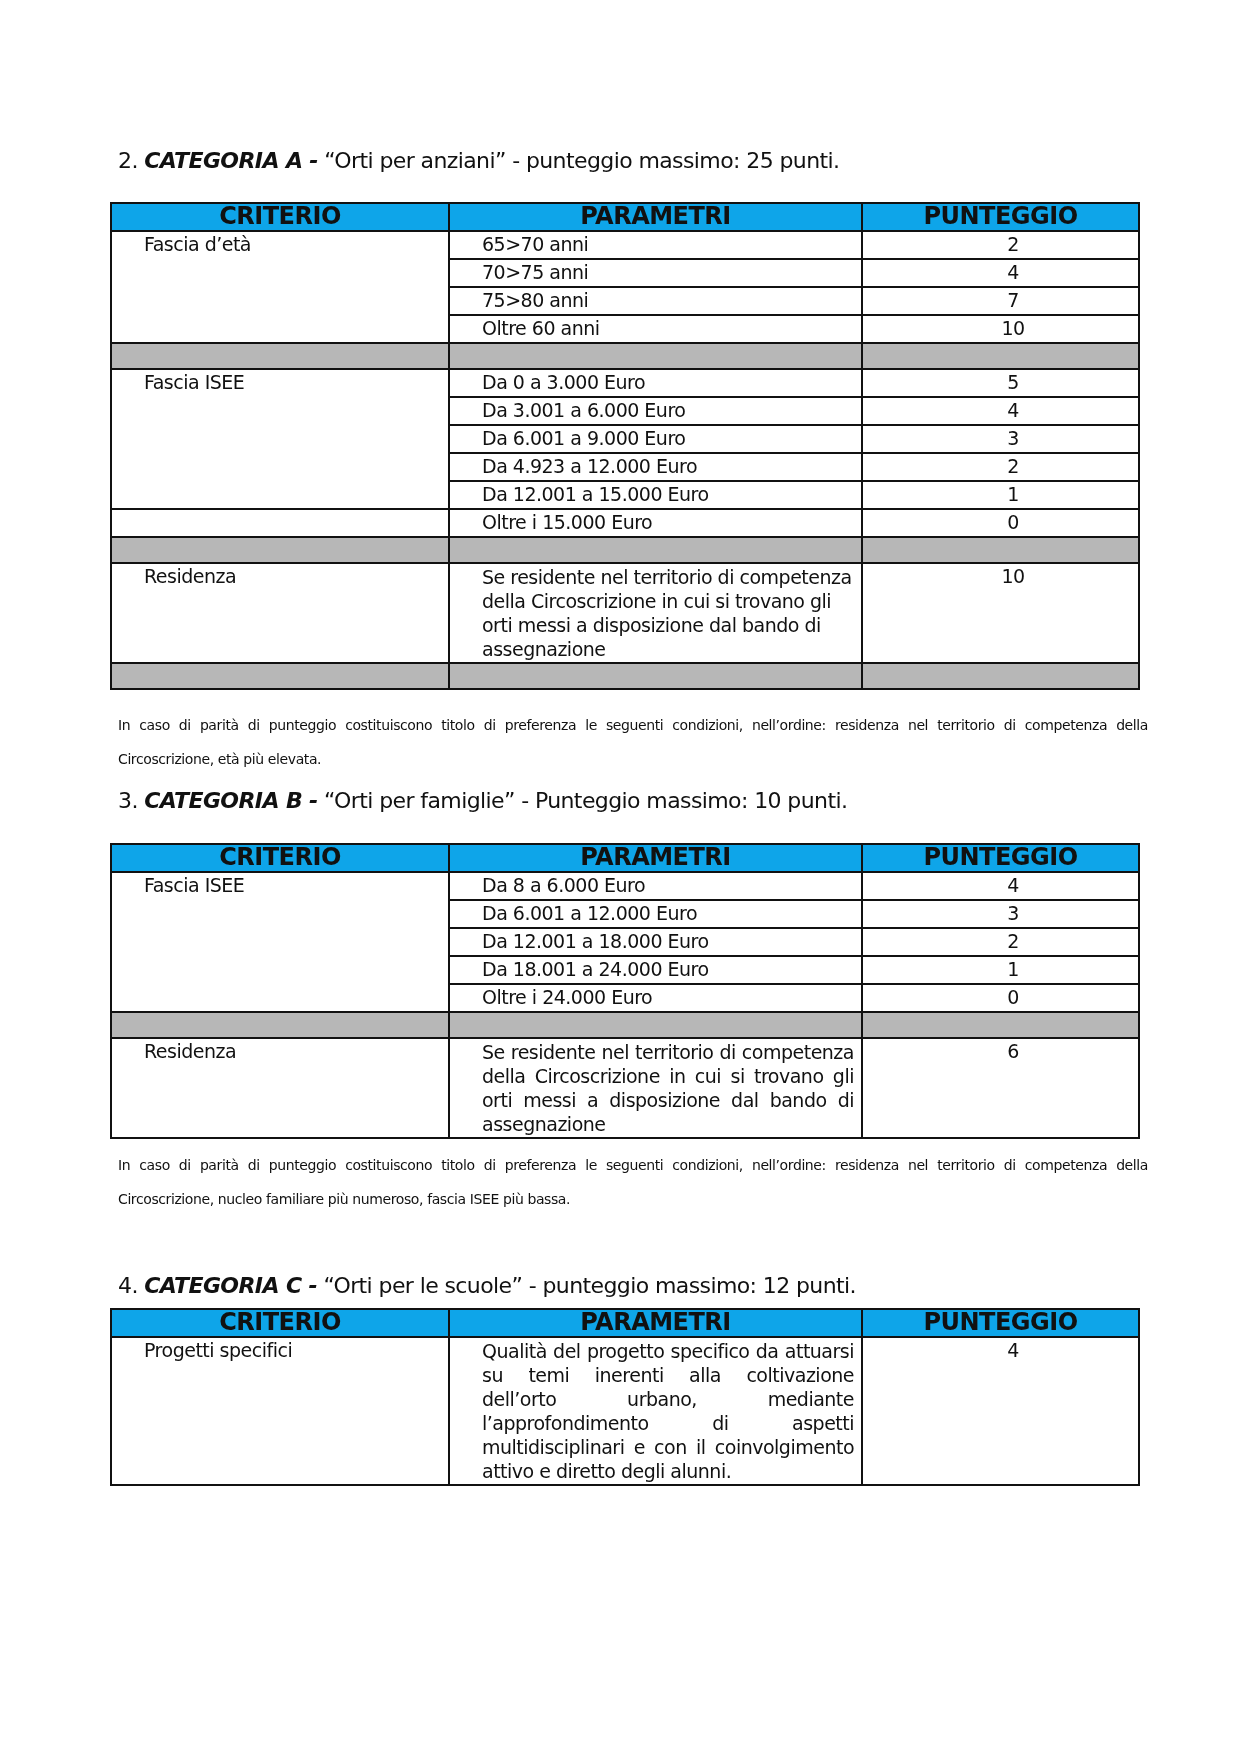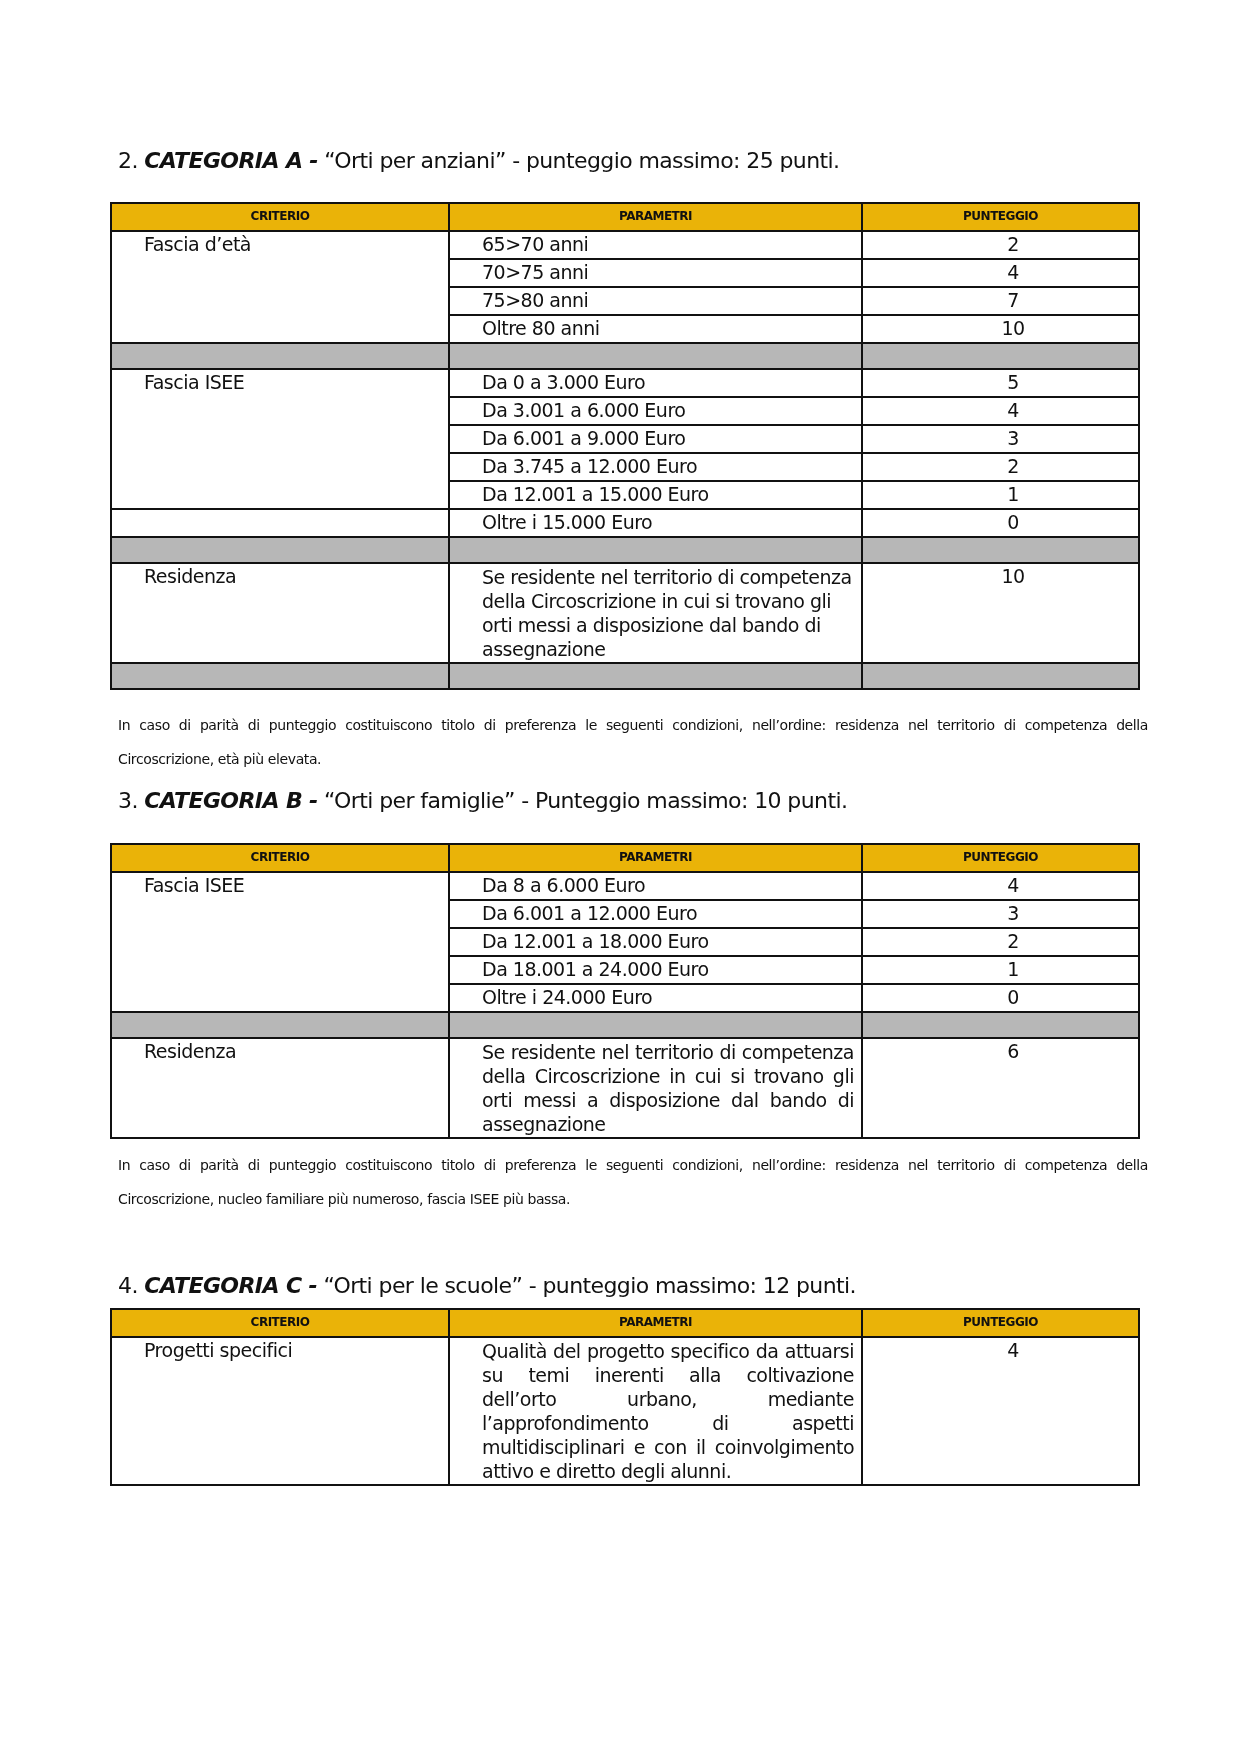--- a/index.html
+++ b/index.html
@@ -17,21 +17,21 @@
     border-collapse: collapse; table-layout: fixed;
     font-family: "DejaVu Sans", sans-serif; font-size: 19px; letter-spacing: -0.5px;
   }
   .crit-table col.c1 { width: 338px; }
   .crit-table col.c2 { width: 413px; }
   .crit-table col.c3 { width: 277px; }
   .crit-table th, .crit-table td {
     border: 2.5px solid #111; padding: 0 7px; vertical-align: top; line-height: 24px;
   }
   .crit-table th {
-    background: #eab308; font-weight: bold; text-align: center; height: 26px; font-size: 12px;
+    background: #0ea5e9; font-weight: bold; text-align: center; height: 26px; font-size: 24px;
   }
   .crit-table td { height: 26px; padding-left: 32px; }
   .crit-table td.score { text-align: center; }
   .crit-table tr.sep td { background: #b7b7b7; height: 24px; }
   .crit-table td.long { line-height: 24px; padding-top: 1px; padding-bottom: 1px; margin-left: 28px; }
   .crit-table td.justify { text-align: justify; }
   .para {
     position: absolute; left: 118px; width: 1028px; font-size: 14px; line-height: 34px;
     text-align: justify; letter-spacing: -0.4px;
   }
@@ -65,21 +65,21 @@
   </tr>
   <tr>
     <td>70&gt;75 anni</td>
     <td class="score">4</td>
   </tr>
   <tr>
     <td>75&gt;80 anni</td>
     <td class="score">7</td>
   </tr>
   <tr>
-    <td>Oltre 80 anni</td>
+    <td>Oltre 60 anni</td>
     <td class="score">10</td>
   </tr>
   <tr class="sep">
         <td></td>
         <td></td>
         <td></td>
       </tr>
 
   <tr>
     <td rowspan="5">Fascia ISEE</td>
@@ -88,21 +88,21 @@
   </tr>
   <tr>
     <td>Da 3.001 a 6.000 Euro</td>
     <td class="score">4</td>
   </tr>
   <tr>
     <td>Da 6.001 a 9.000 Euro</td>
     <td class="score">3</td>
   </tr>
   <tr>
-    <td>Da 3.745 a 12.000 Euro</td>
+    <td>Da 4.923 a 12.000 Euro</td>
     <td class="score">2</td>
   </tr>
   <tr>
     <td>Da 12.001 a 15.000 Euro</td>
     <td class="score">1</td>
   </tr>
   <tr>
     <td></td>
     <td>Oltre i 15.000 Euro</td>
     <td class="score">0</td>

